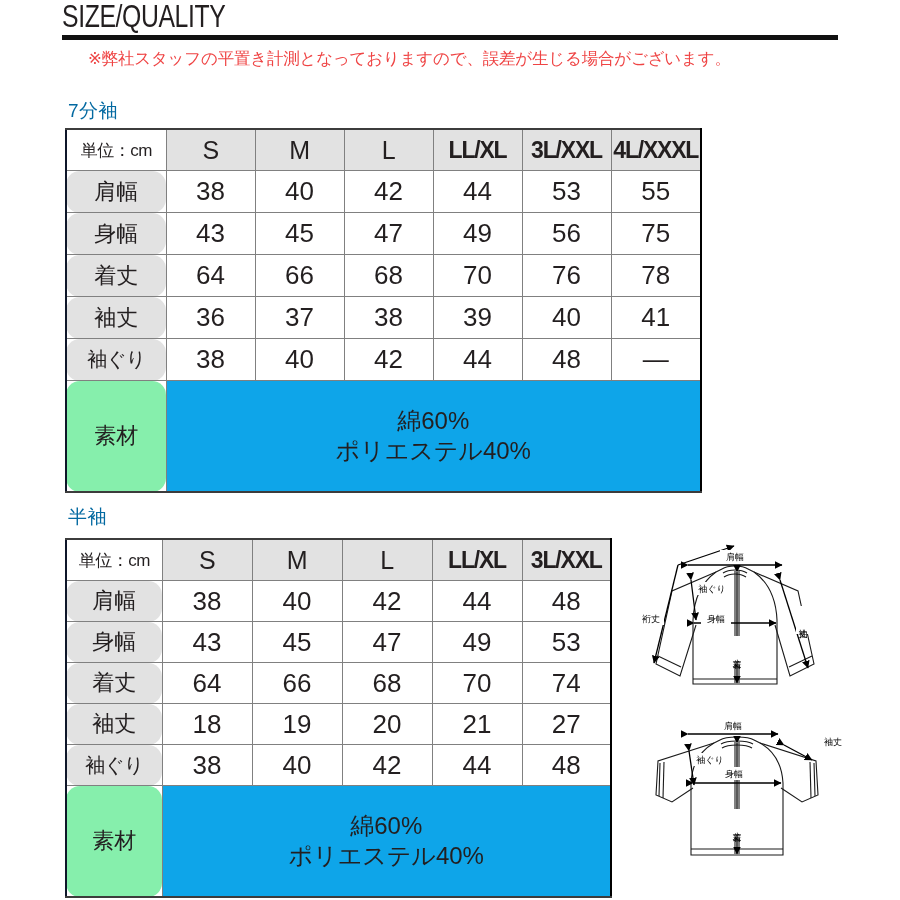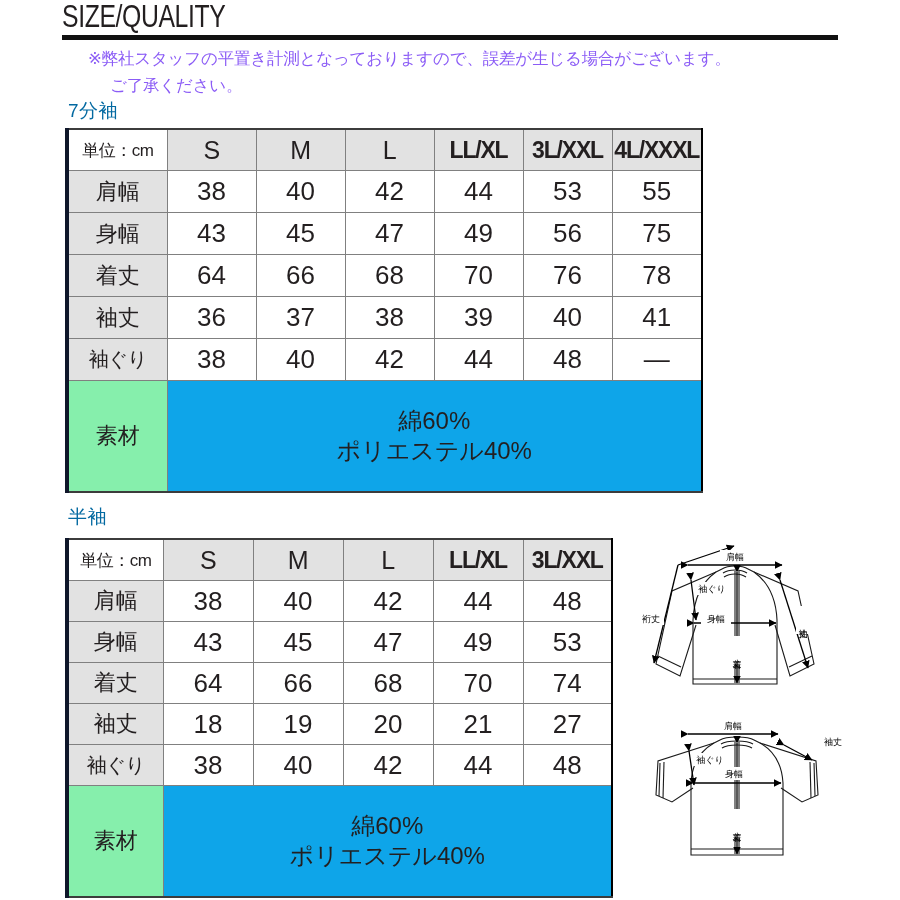--- a/index.html
+++ b/index.html
@@ -43,21 +43,21 @@
   }
 
   
   .note {
     position: absolute;
     left: 88px;
     top: 45px;
     width: 790px;
     font-size: 16.5px;
     line-height: 27px;
-    color: #8b5cf6;
+    color: #ef4444;
     letter-spacing: -0.2px;
   }
   .note .line2 { padding-left: 22px; display: block; }
 
   
   .sec-caption {
     position: absolute;
     font-size: 19px;
     line-height: 20px;
     color: #0369a1;
@@ -77,21 +77,21 @@
   table.size-table th {
     border: 1px solid #808080;
     text-align: center;
     vertical-align: middle;
     font-weight: 400;
     color: #231f20;
     padding: 0;
   }
   table.size-table .outer-top    { border-top: 2px solid #3c3c3c; }
   table.size-table .outer-bottom { border-bottom: 2px solid #3c3c3c; }
-  table.size-table .outer-left   { border-left: 4px solid #0f172a; }
+  table.size-table .outer-left   { border-left: 2px solid #0f172a; border-radius: 14px; }
   table.size-table .outer-right  { border-right: 2px solid #000000; }
 
   .hdr-unit {
     background: #ffffff;
     font-size: 17px;
     letter-spacing: -0.5px;
   }
   .hdr-size {
     background: #e2e2e2;
     font-size: 25px;
@@ -140,21 +140,20 @@
 </head>
 <body>
 
 <div class="title-block">
   <div class="page-title">SIZE/QUALITY</div>
   <div class="title-rule"></div>
 </div>
 
 <div class="note">
   <span>※弊社スタッフの平置き計測となっておりますので、誤差が生じる場合がございます。</span>
-  <span class="line2">ご了承ください。</span>
 </div>
 
 <div class="sec-caption" id="cap-long">7分袖</div>
 
 <table class="size-table" id="table-long">
   <colgroup>
     <col style="width:100px">
       <col style="width:89px">
       <col style="width:89px">
     <col style="width:89px">

